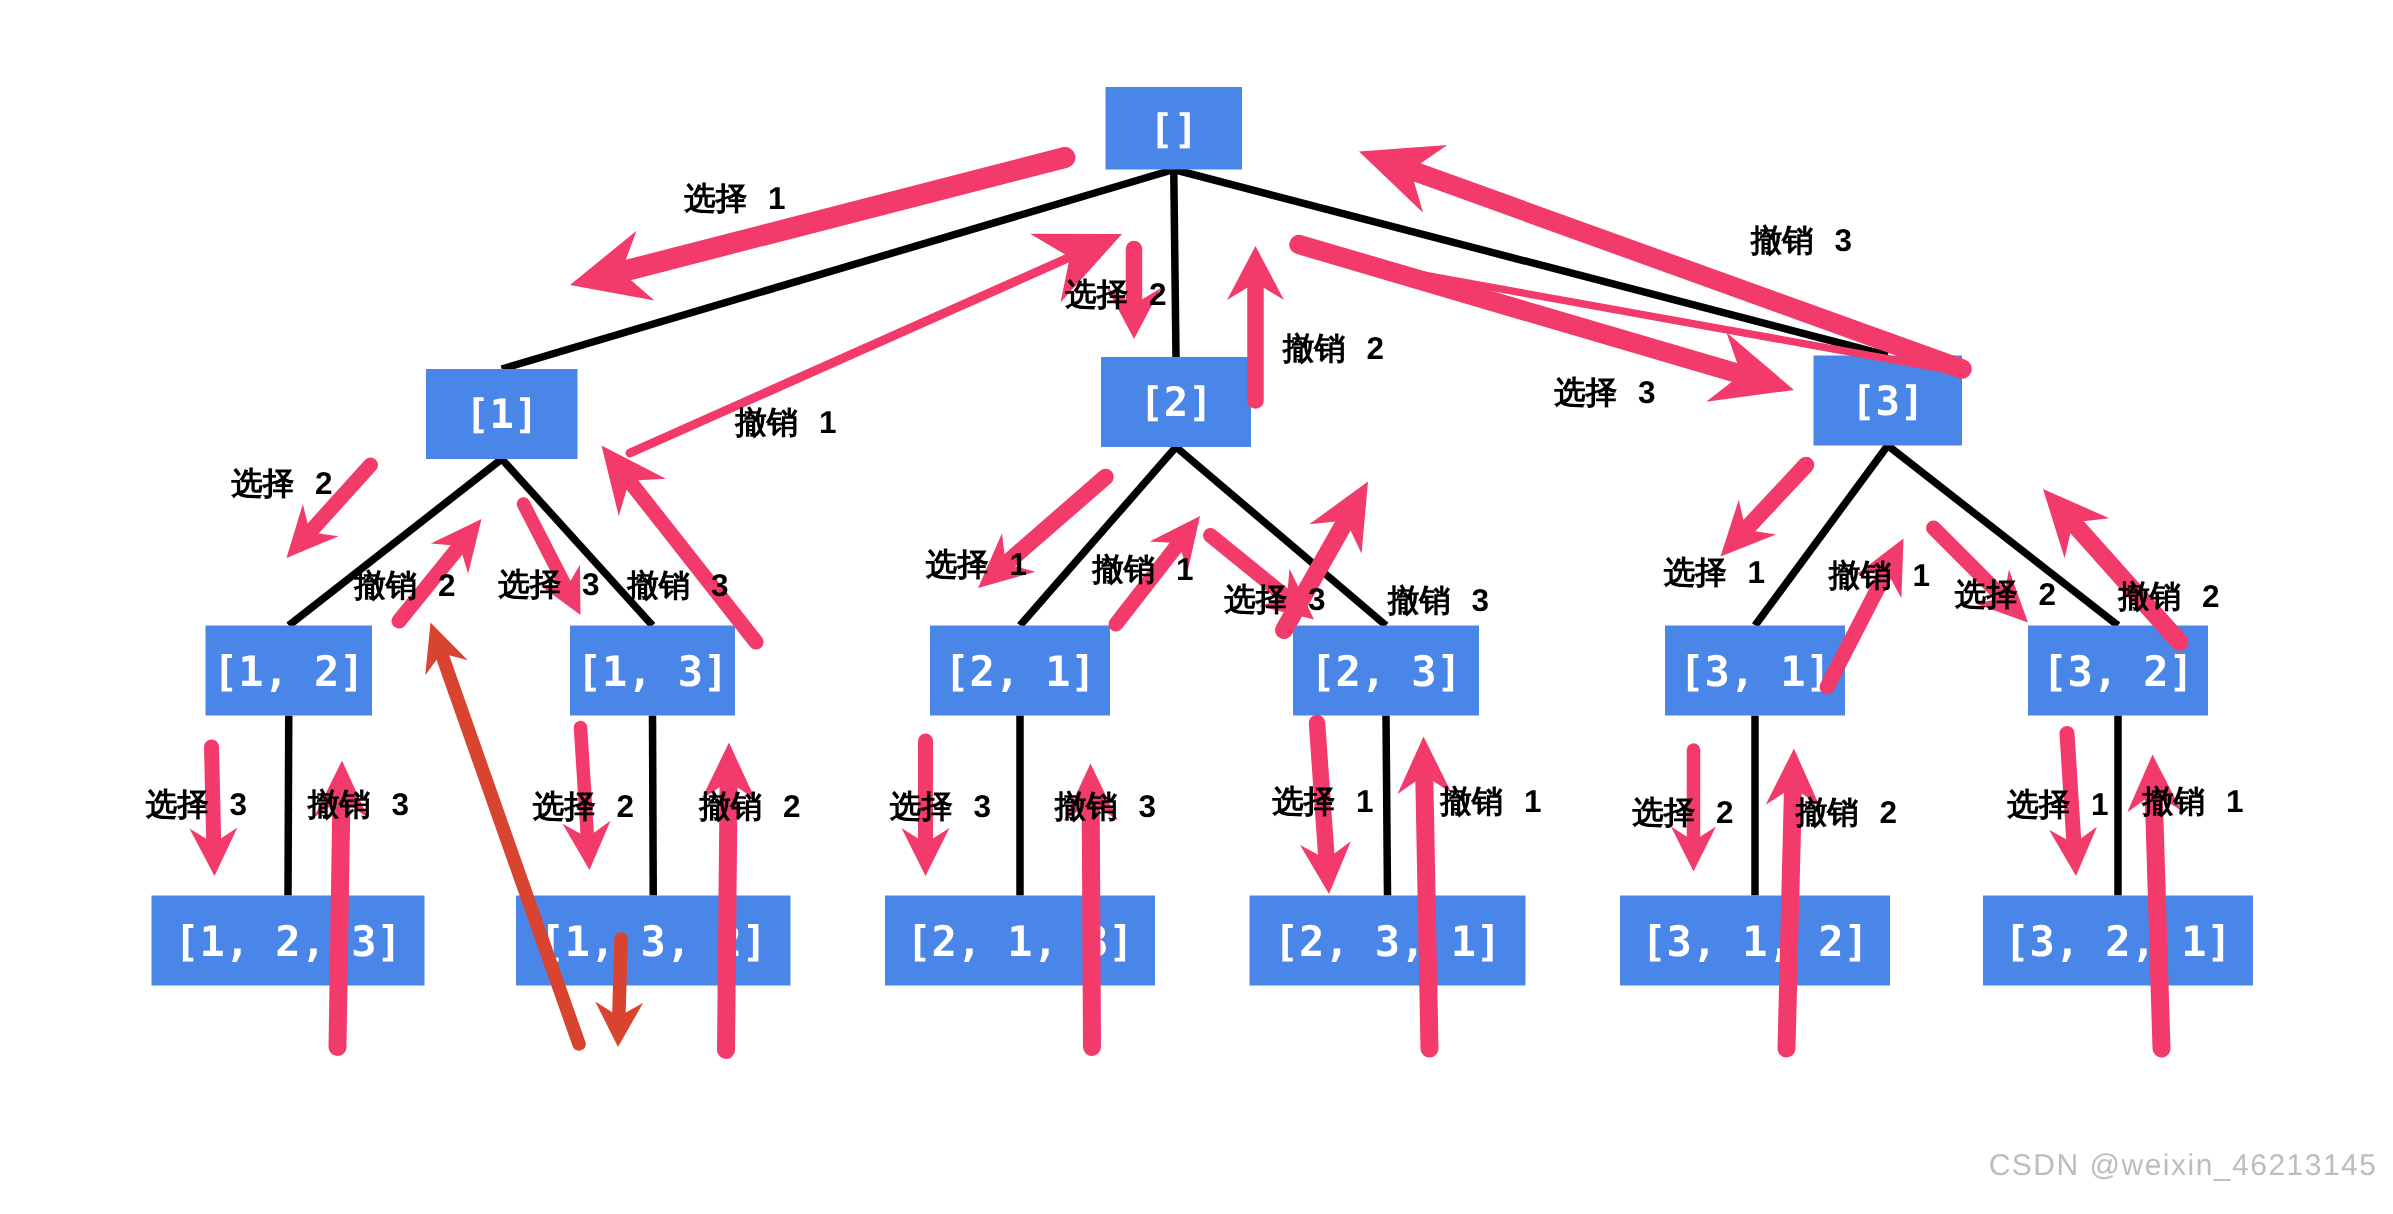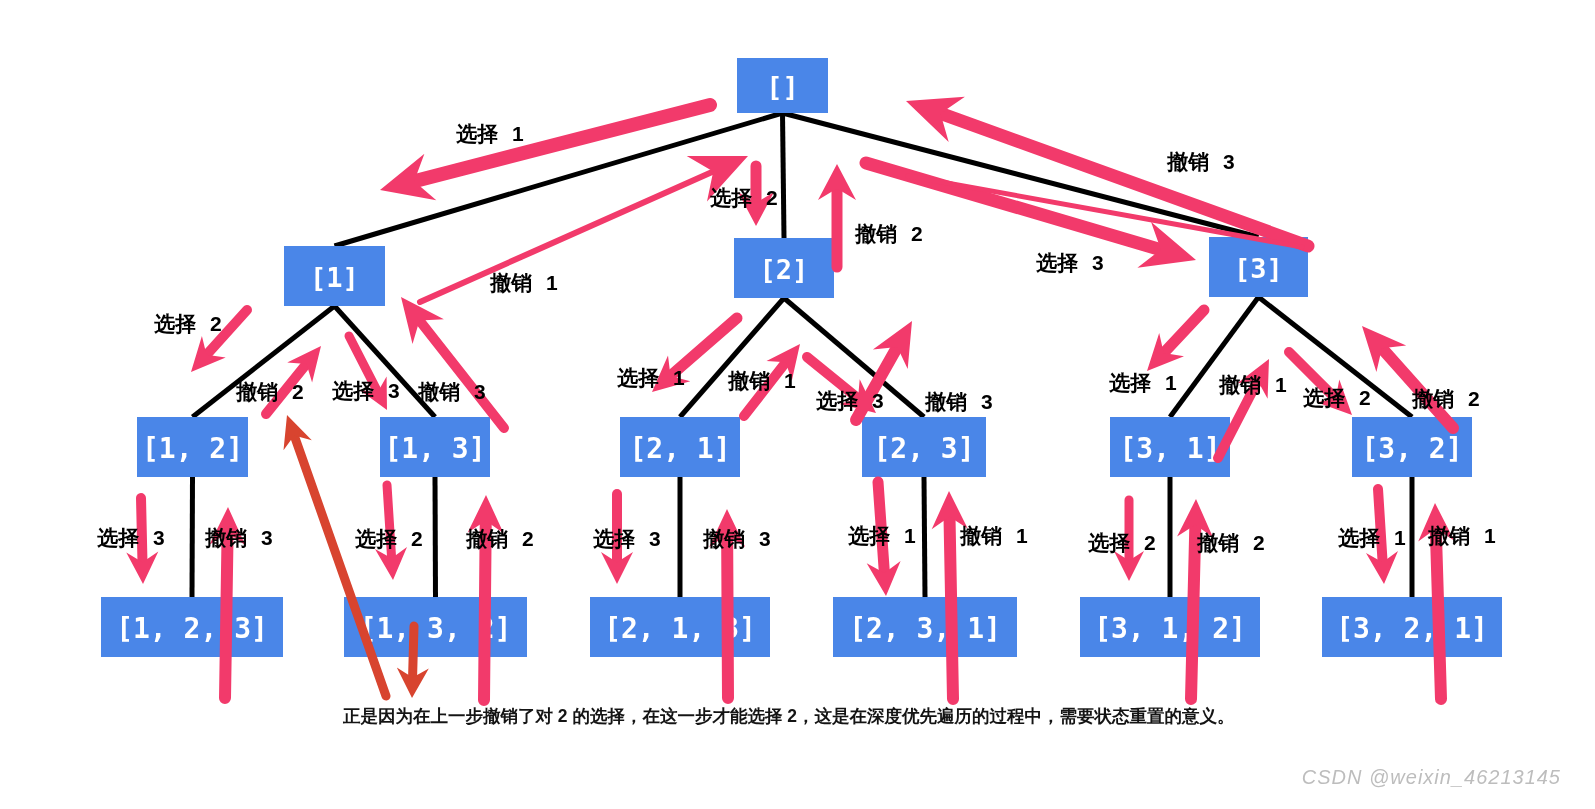--- a/index.html
+++ b/index.html
@@ -5,22 +5,22 @@
   html,body{margin:0;padding:0;background:#ffffff;}
   body{width:1595px;height:809px;position:relative;overflow:hidden;
        font-family:"Liberation Sans","DejaVu Sans",sans-serif;}
   #diagram{position:absolute;left:0;top:0;}
   .node-text{font-family:"DejaVu Sans Mono","Liberation Mono",monospace;
              font-weight:bold;fill:#ffffff;}
   .action-label{font-weight:bold;fill:#000000;font-size:21px;word-spacing:8px;
                 font-family:"Liberation Sans","DejaVu Sans",sans-serif;}
   #annotation{position:absolute;left:343px;top:705px;width:1010px;
               font-size:17.5px;line-height:1.28;color:#141414;font-weight:600;}
-  #watermark{position:absolute;right:34px;top:766px;font-size:20px;
-             color:#bdbdbd;letter-spacing:1px;font-style:italic;}
+  #watermark{position:absolute;right:10px;top:766px;font-size:20px;
+             color:#bdbdbd;letter-spacing:1px;}
 </style>
 </head>
 <body>
 
 <div id="diagram"><svg width="1595" height="809" viewBox="0 0 1595 809">
       <line x1="782.5" y1="113" x2="334.5" y2="246" stroke="#000000" stroke-width="5"></line>
       <line x1="782.5" y1="113" x2="784" y2="238" stroke="#000000" stroke-width="5"></line>
       <line x1="782.5" y1="113" x2="1258.5" y2="237" stroke="#000000" stroke-width="5"></line>
       <line x1="334.5" y1="306" x2="192.5" y2="417" stroke="#000000" stroke-width="5"></line>
       <line x1="334.5" y1="306" x2="435" y2="417" stroke="#000000" stroke-width="5"></line>
@@ -255,16 +255,15 @@
       <text x="737" y="538" text-anchor="middle" dominant-baseline="central" class="action-label" fill="#000000">撤销 3</text>
       <text x="882" y="535" text-anchor="middle" dominant-baseline="central" class="action-label" fill="#000000">选择 1</text>
       <text x="994" y="535" text-anchor="middle" dominant-baseline="central" class="action-label" fill="#000000">撤销 1</text>
       <text x="1122" y="542" text-anchor="middle" dominant-baseline="central" class="action-label" fill="#000000">选择 2</text>
       <text x="1231" y="542" text-anchor="middle" dominant-baseline="central" class="action-label" fill="#000000">撤销 2</text>
       <text x="1372" y="537" text-anchor="middle" dominant-baseline="central" class="action-label" fill="#000000">选择 1</text>
       <text x="1462" y="535" text-anchor="middle" dominant-baseline="central" class="action-label" fill="#000000">撤销 1</text>
     </svg></div>
 
 <div id="annotation">
-  <div>正是因为在上一步撤销了对 2 的选择，在这一步才能选择 2，这是在深度优先遍历的过程中，需要状态重置的意义。</div>
 </div>
 
 <div id="watermark">CSDN @weixin_46213145</div>
 
 </body></html>

